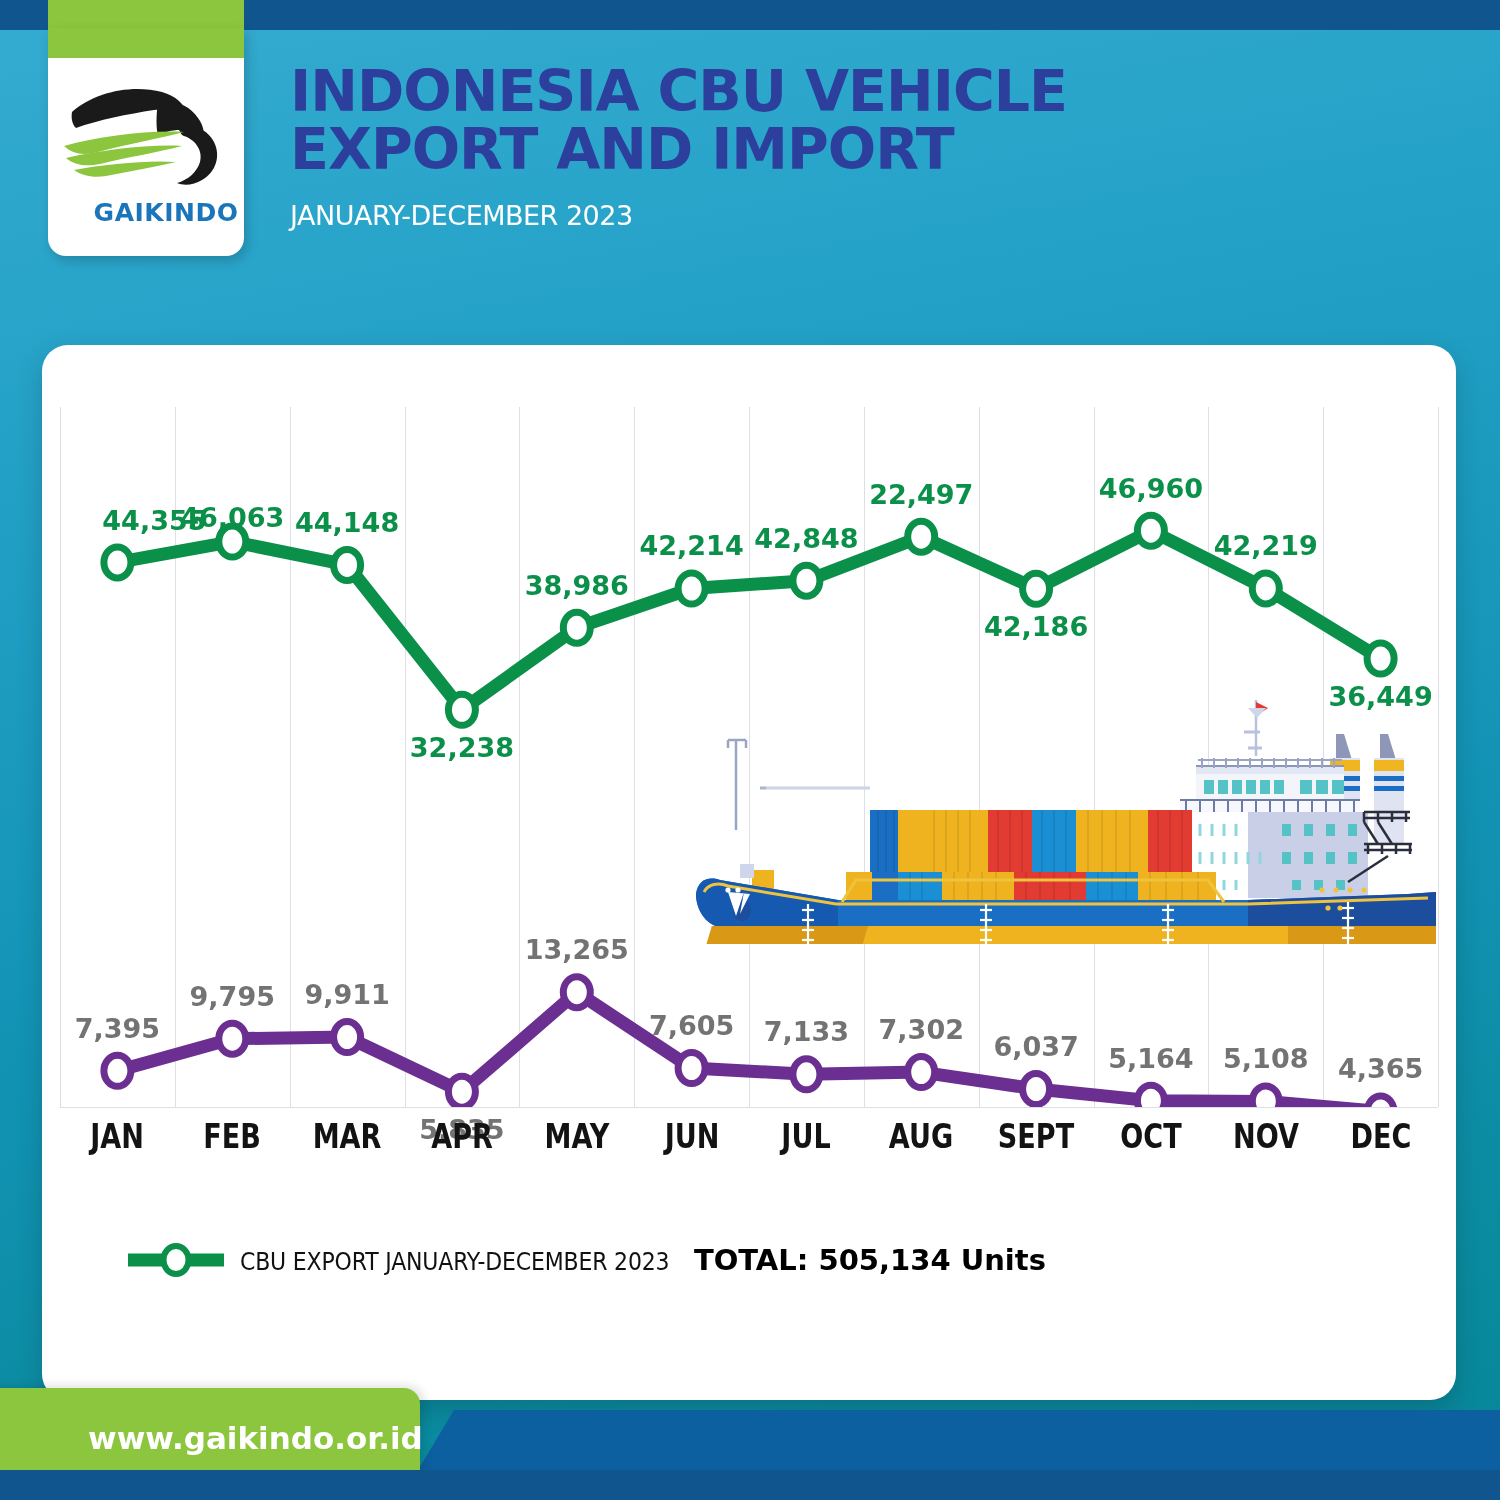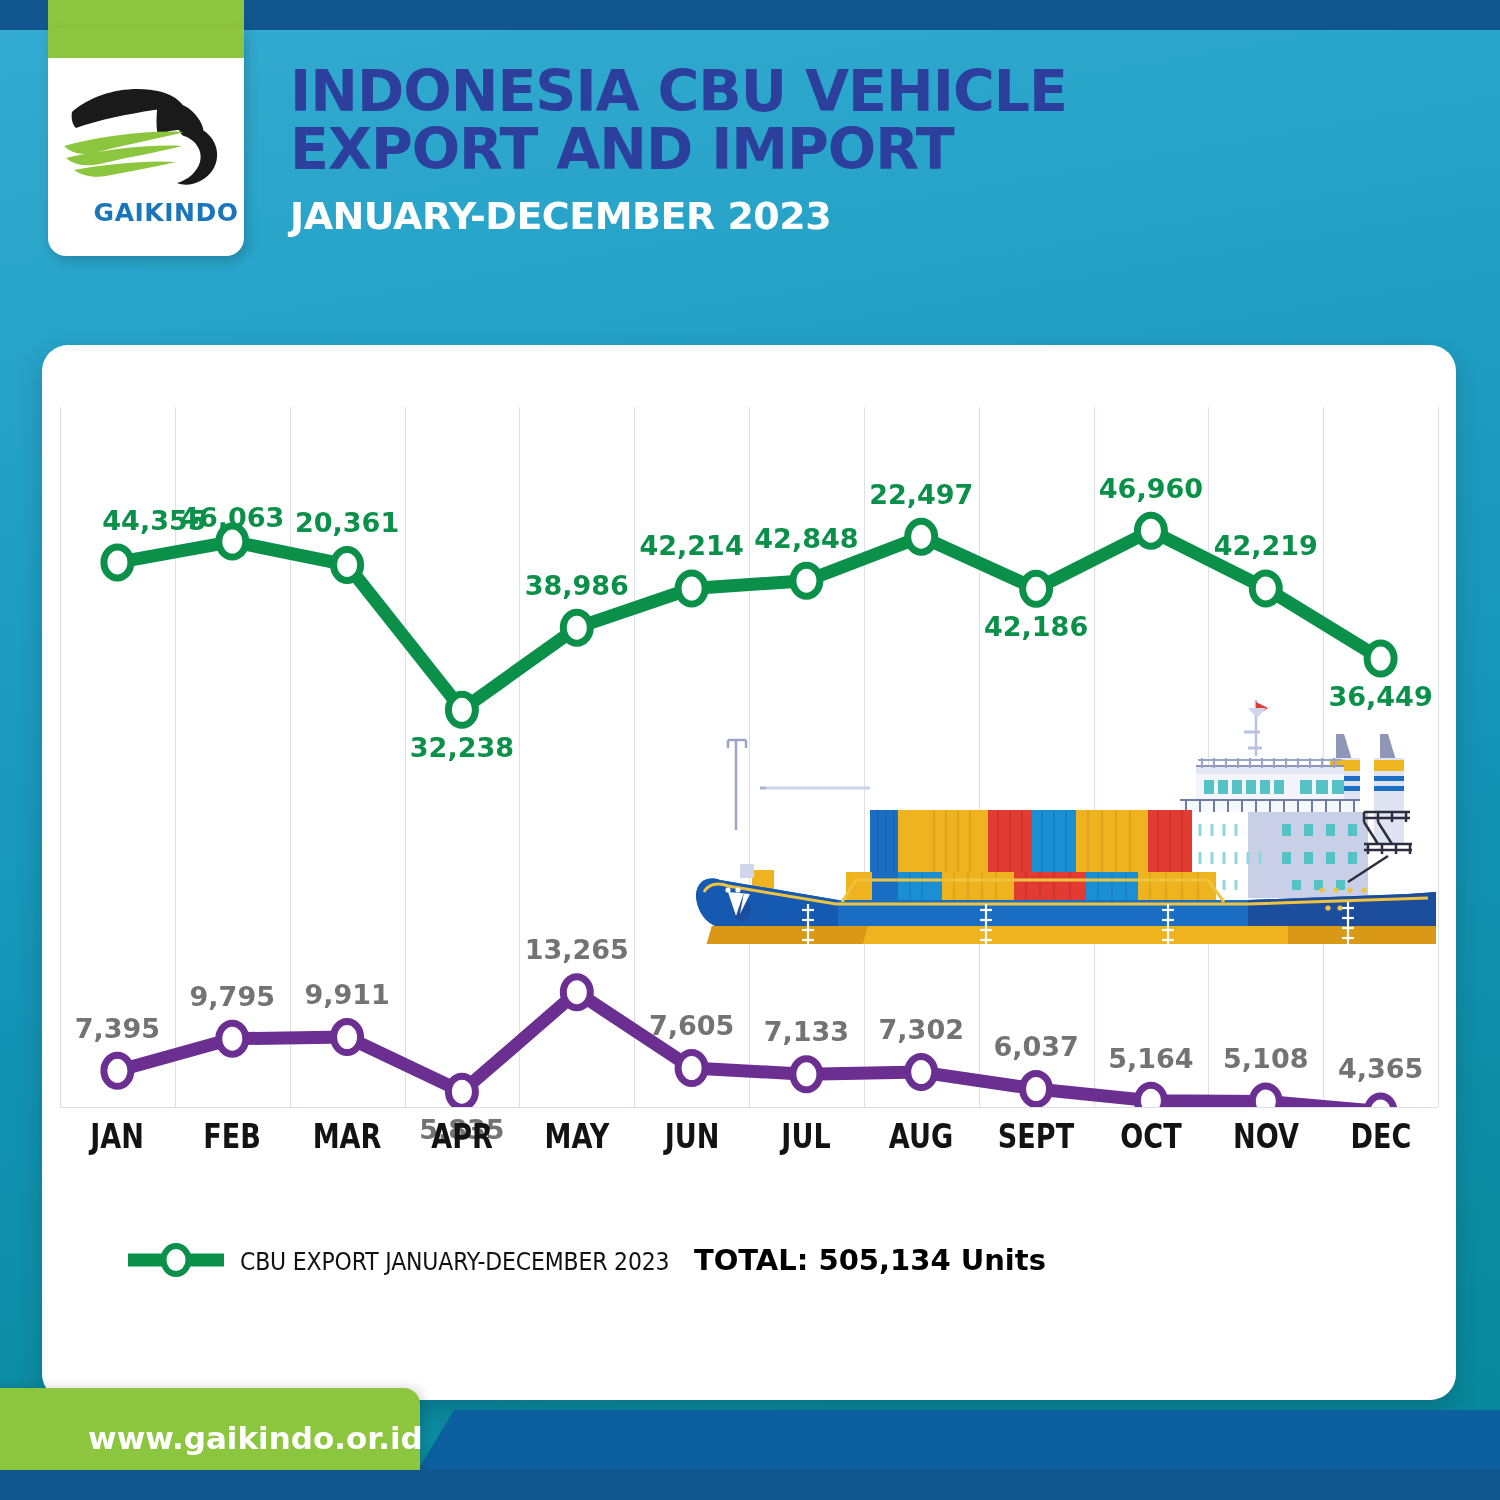--- a/index.html
+++ b/index.html
@@ -52,22 +52,22 @@
     font-family:"DejaVu Sans", sans-serif;
     font-weight:bold;
     font-size:57px; line-height:58px;
     letter-spacing:-1px;
     color:#2c3f9c;
     text-transform:uppercase;
     margin:0;
   }
   .title-sub {
     font-family:"DejaVu Sans", sans-serif;
-    font-weight:bold;
-    font-size:38px; line-height:52px;
+    font-weight:normal;
+    font-size:27px; line-height:52px;
     letter-spacing:-0.5px;
     color:#ffffff;
     margin-top:12px;
   }
 
   
   .card {
     position:absolute; left:42px; top:345px; width:1414px; height:1055px;
     background:#ffffff;
     border-radius:26px;
@@ -460,21 +460,21 @@
           <ellipse cx="631.6" cy="661.0" rx="13.5" ry="15.5" fill="#ffffff" stroke="#6b2e91" stroke-width="7"></ellipse>
           <ellipse cx="746.4" cy="667.3" rx="13.5" ry="15.5" fill="#ffffff" stroke="#6b2e91" stroke-width="7"></ellipse>
           <ellipse cx="861.2" cy="665.1" rx="13.5" ry="15.5" fill="#ffffff" stroke="#6b2e91" stroke-width="7"></ellipse>
           <ellipse cx="976.1" cy="682.0" rx="13.5" ry="15.5" fill="#ffffff" stroke="#6b2e91" stroke-width="7"></ellipse>
           <ellipse cx="1090.9" cy="693.7" rx="13.5" ry="15.5" fill="#ffffff" stroke="#6b2e91" stroke-width="7"></ellipse>
           <ellipse cx="1205.8" cy="694.5" rx="13.5" ry="15.5" fill="#ffffff" stroke="#6b2e91" stroke-width="7"></ellipse>
           <ellipse cx="1320.6" cy="704.4" rx="13.5" ry="15.5" fill="#ffffff" stroke="#6b2e91" stroke-width="7"></ellipse>
         </svg>
     <div class="dlabel green" style="left: 57.4167px; top: 98px; margin-left: 37px;">44,355</div>
         <div class="dlabel green" style="left: 172.25px; top: 76.6392px; margin-top: 18px;">46,063</div>
-        <div class="dlabel green" style="left: 287.083px; top: 99.9297px;">20,361</div>
+        <div class="dlabel green" style="left: 287.083px; top: 99.9297px;">44,148</div>
         <div class="dlabel green" style="left: 401.917px; top: 324.781px;">32,238</div>
         <div class="dlabel green" style="left: 516.75px; top: 162.711px;">38,986</div>
         <div class="dlabel green" style="left: 631.583px; top: 123.451px;">42,214</div>
         <div class="dlabel green" style="left: 746.417px; top: 115.741px;">42,848</div>
         <div class="dlabel green" style="left: 861.25px; top: 71.7135px;">22,497</div>
         <div class="dlabel green" style="left: 976.083px; top: 203.792px;">42,186</div>
         <div class="dlabel green" style="left: 1090.92px; top: 65.7297px;">46,960</div>
         <div class="dlabel green" style="left: 1205.75px; top: 123.391px;">42,219</div>
         <div class="dlabel green" style="left: 1320.58px; top: 273.566px;">36,449</div>
         <div class="dlabel purple" style="left: 57.4167px; top: 605.827px;">7,395</div>

